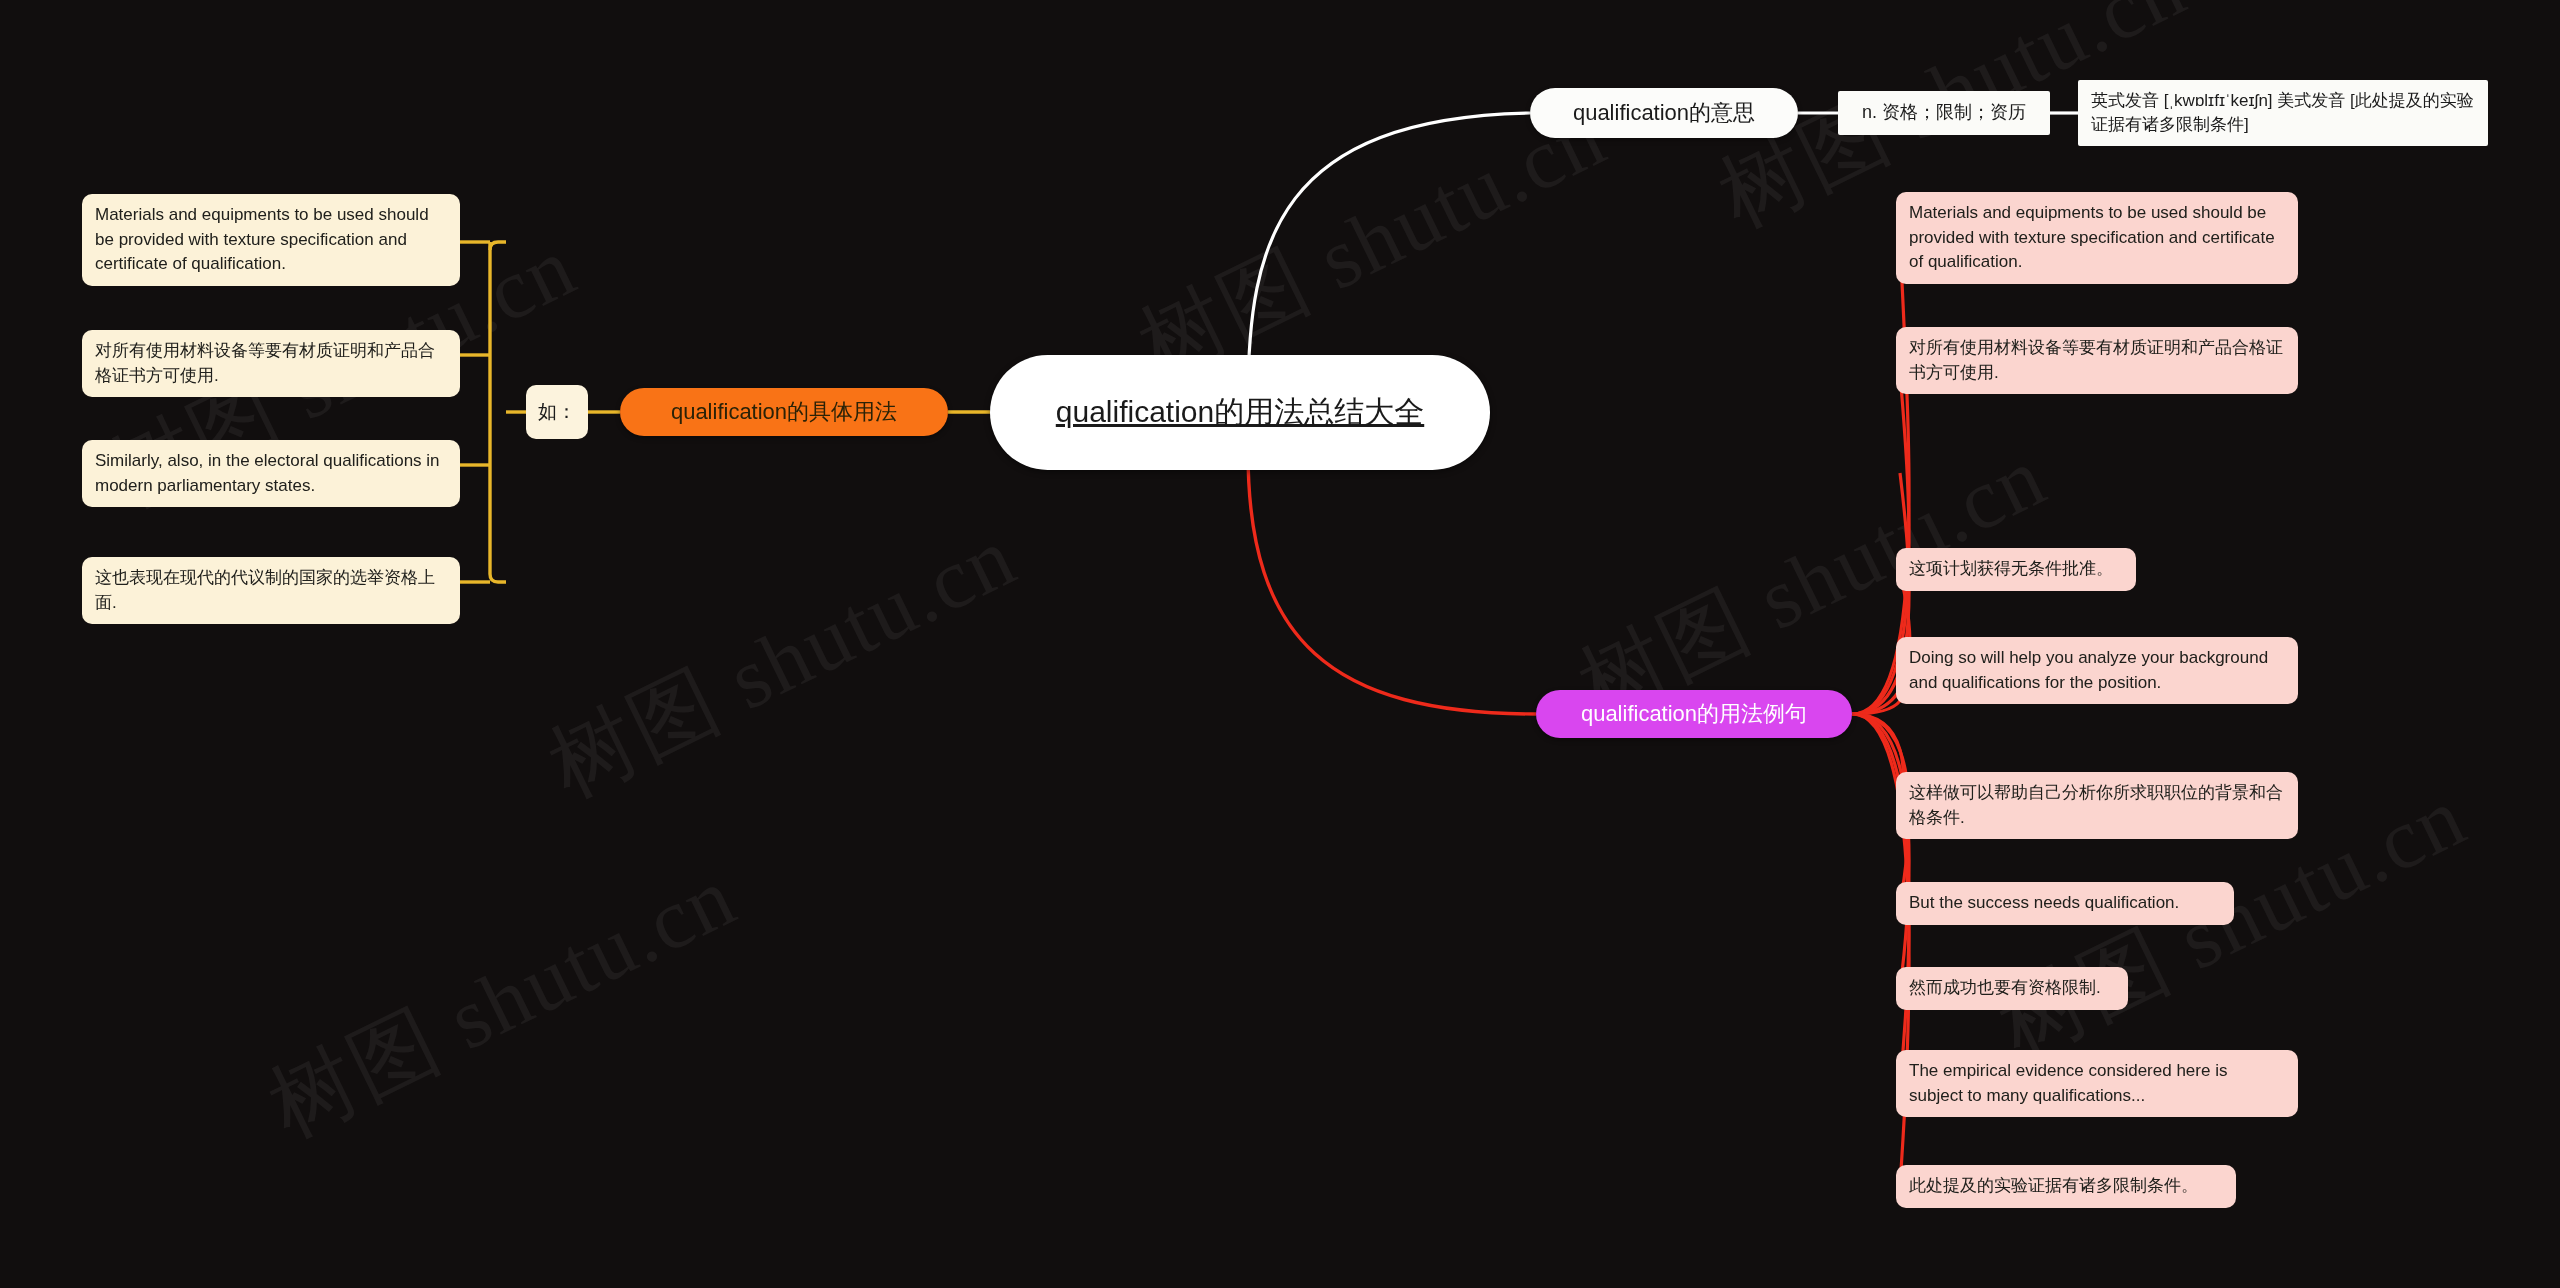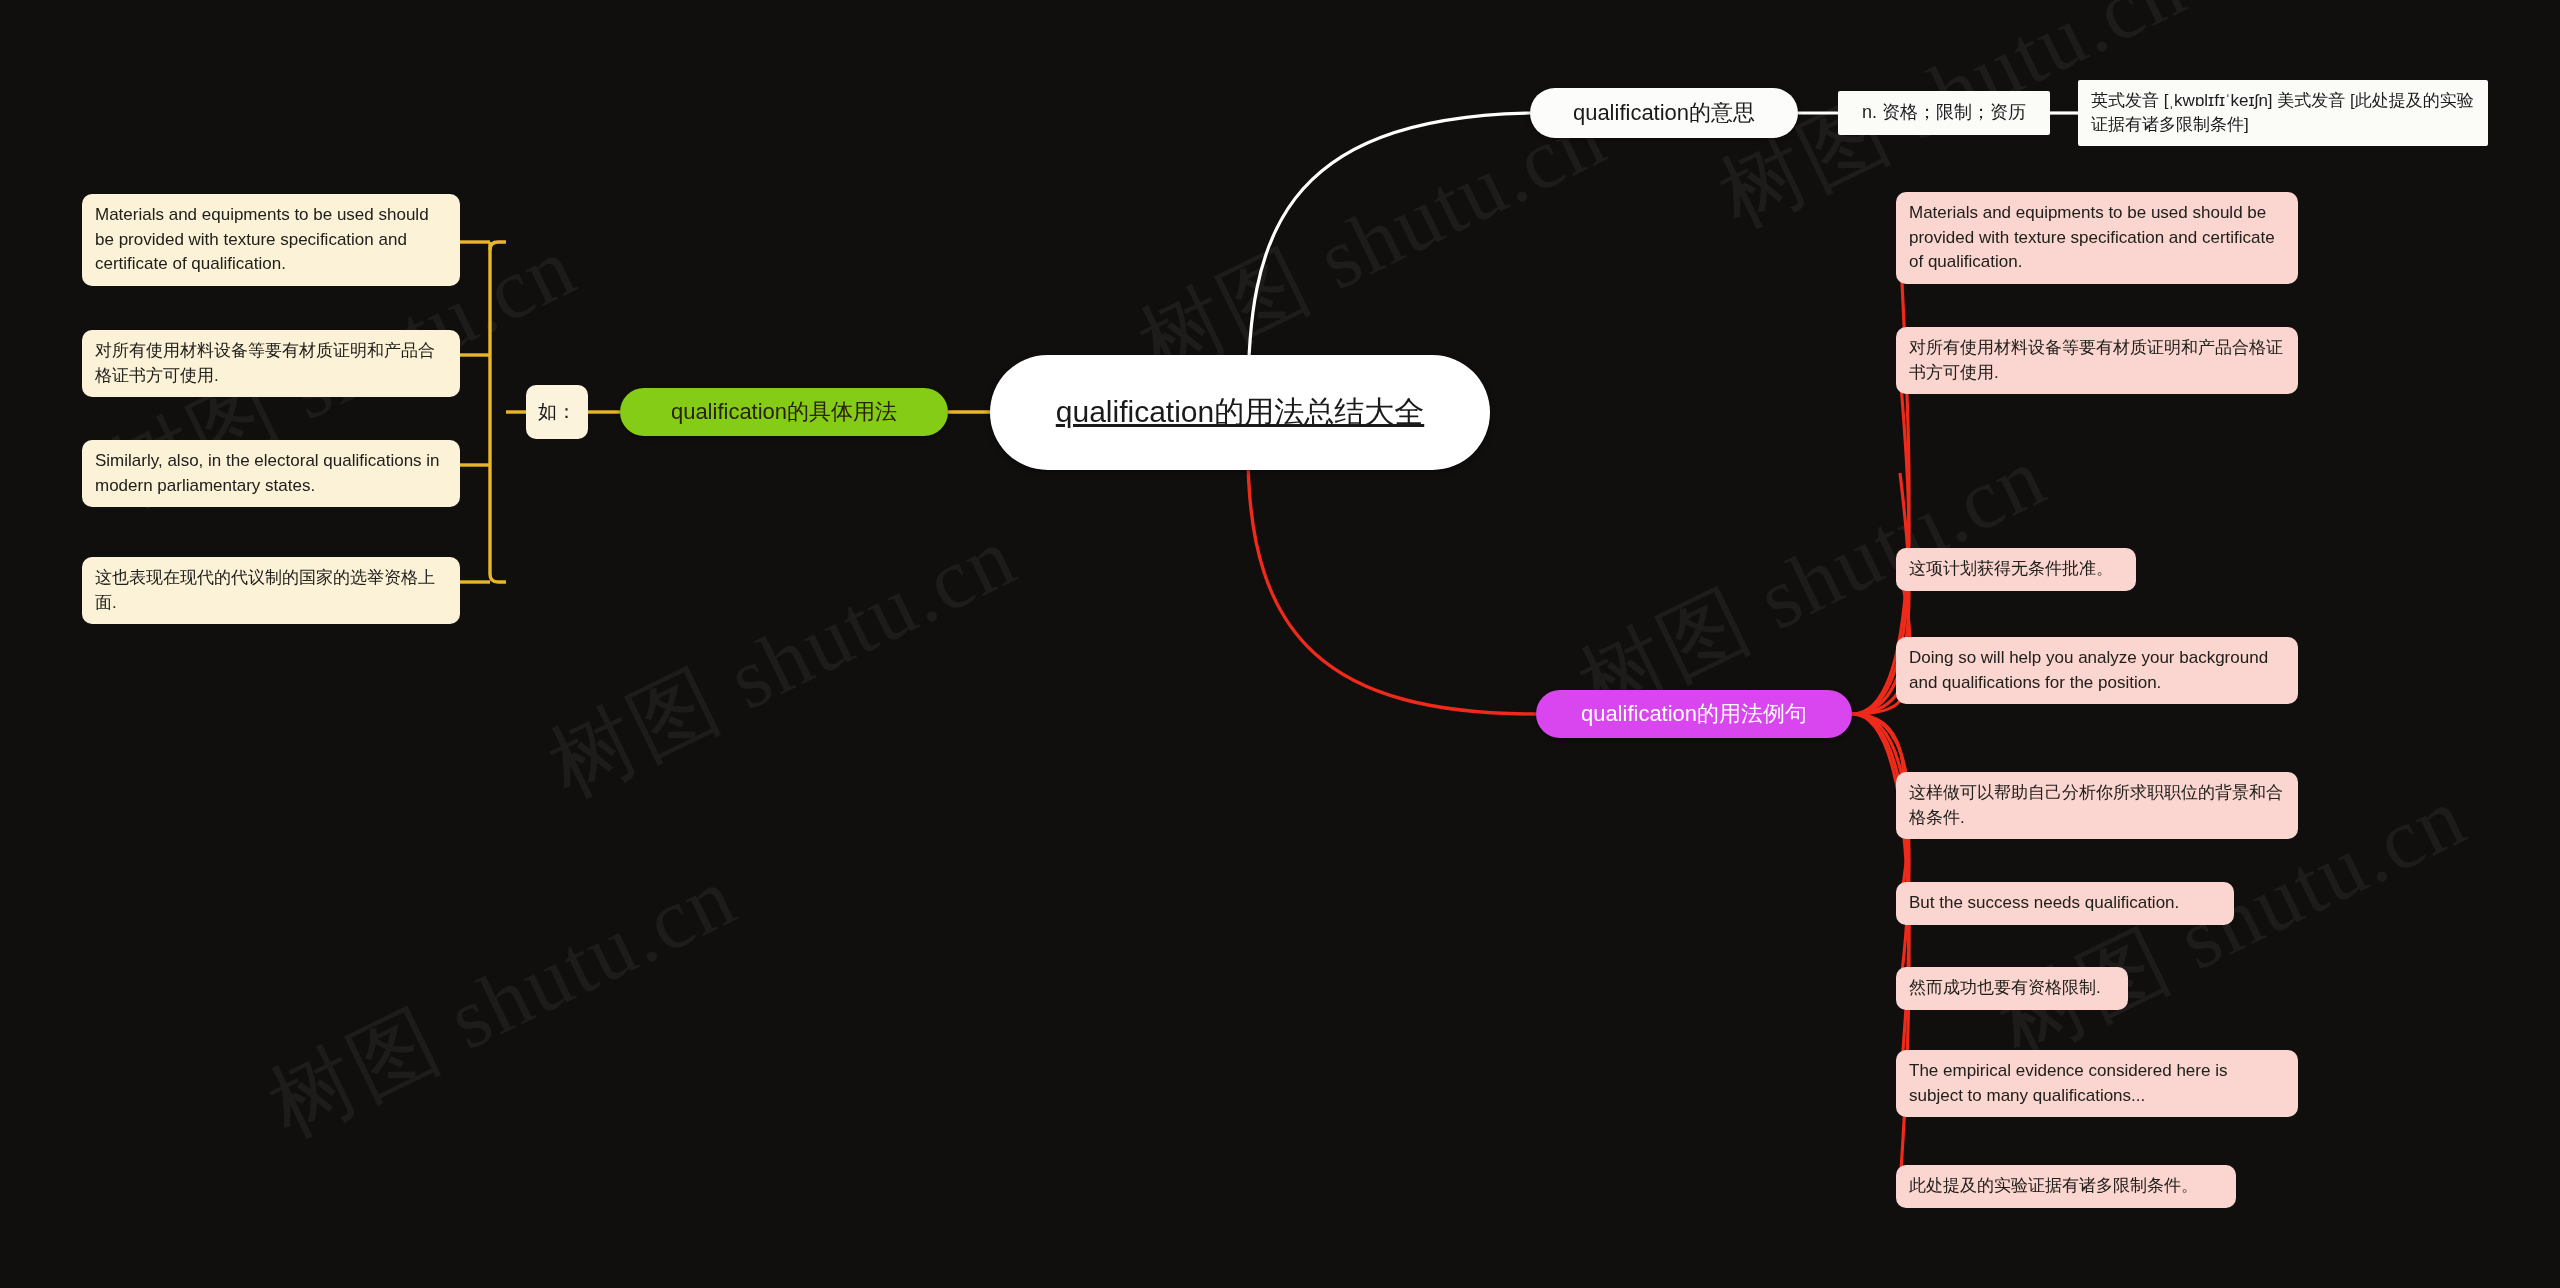--- a/index.html
+++ b/index.html
@@ -59,21 +59,21 @@
     justify-content: center;
     text-align: center;
     font-size: 30px;
     line-height: 1.35;
     padding: 14px 26px;
     box-shadow: 0 2px 6px rgba(0,0,0,0.45);
     text-decoration: underline;
   }
 
   .branch-yellow {
-    background: #84cc16;
+    background: #f97316;
     color: #2a2207;
     border-radius: 40px;
     display: flex;
     align-items: center;
     justify-content: center;
     font-size: 22px;
     padding: 10px 22px;
     box-shadow: 0 2px 5px rgba(0,0,0,0.4);
   }
 

